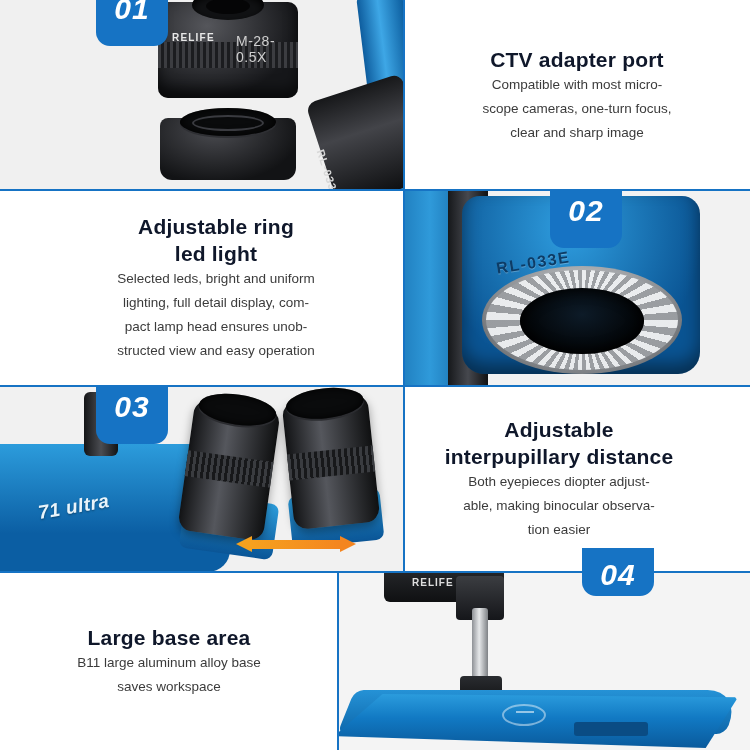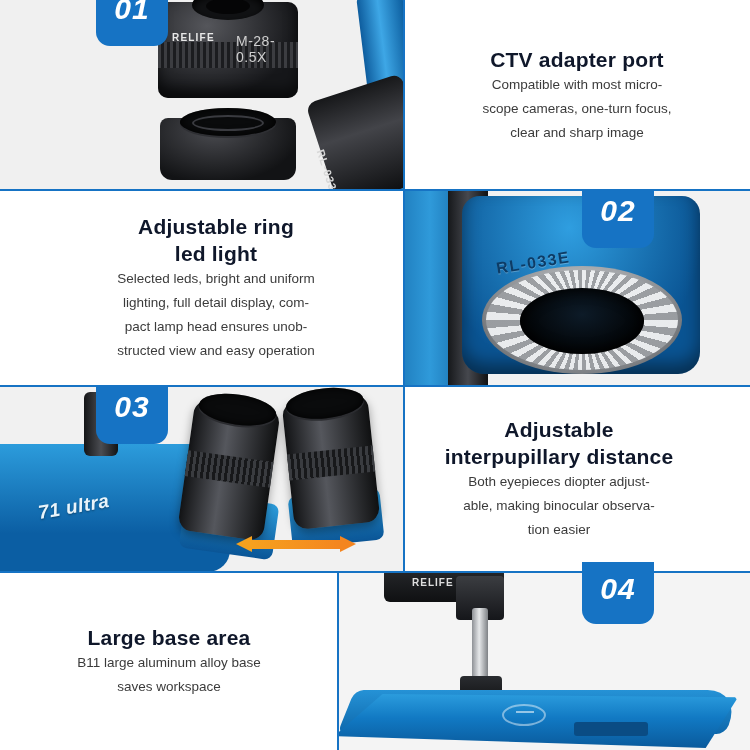--- a/index.html
+++ b/index.html
@@ -87,24 +87,24 @@
     color: #ffffff;
     font-size: 30px;
     font-weight: bold;
     font-style: italic;
     display: flex; align-items: flex-start; justify-content: center;
     padding-top: 4px;
     letter-spacing: 1px;
     z-index: 12;
   }
   .badge.b1 { top: -12px; left: 96px;  border-radius: 0 0 14px 14px; }
-  .badge.b2 { top: 190px; left: 582px; border-radius: 0 0 14px 14px; }
+  .badge.b2 { top: 190px; left: 550px; border-radius: 0 0 14px 14px; }
   .badge.b3 { top: 386px; left: 96px;  border-radius: 0 0 14px 14px; }
-  .badge.b4 { top: 562px; left: 582px; border-radius: 0 0 14px 14px;
-              height: 62px; padding-top: 10px; }
+  .badge.b4 { top: 548px; left: 582px; border-radius: 0 0 14px 14px;
+              height: 48px; padding-top: 10px; }
 
   
   .scene { position: absolute; inset: 0; }
 
   
   .s1-bg { position:absolute; inset:0; background:#f0f0f0; }
   .s1-tube {
     position: absolute; left: 356px; top: -6px; width: 46px; height: 206px;
     background: linear-gradient(90deg,#0e5d9e,#3ea7e6 45%,#0c5e9f);
     transform: rotate(-7deg); transform-origin: top center;

